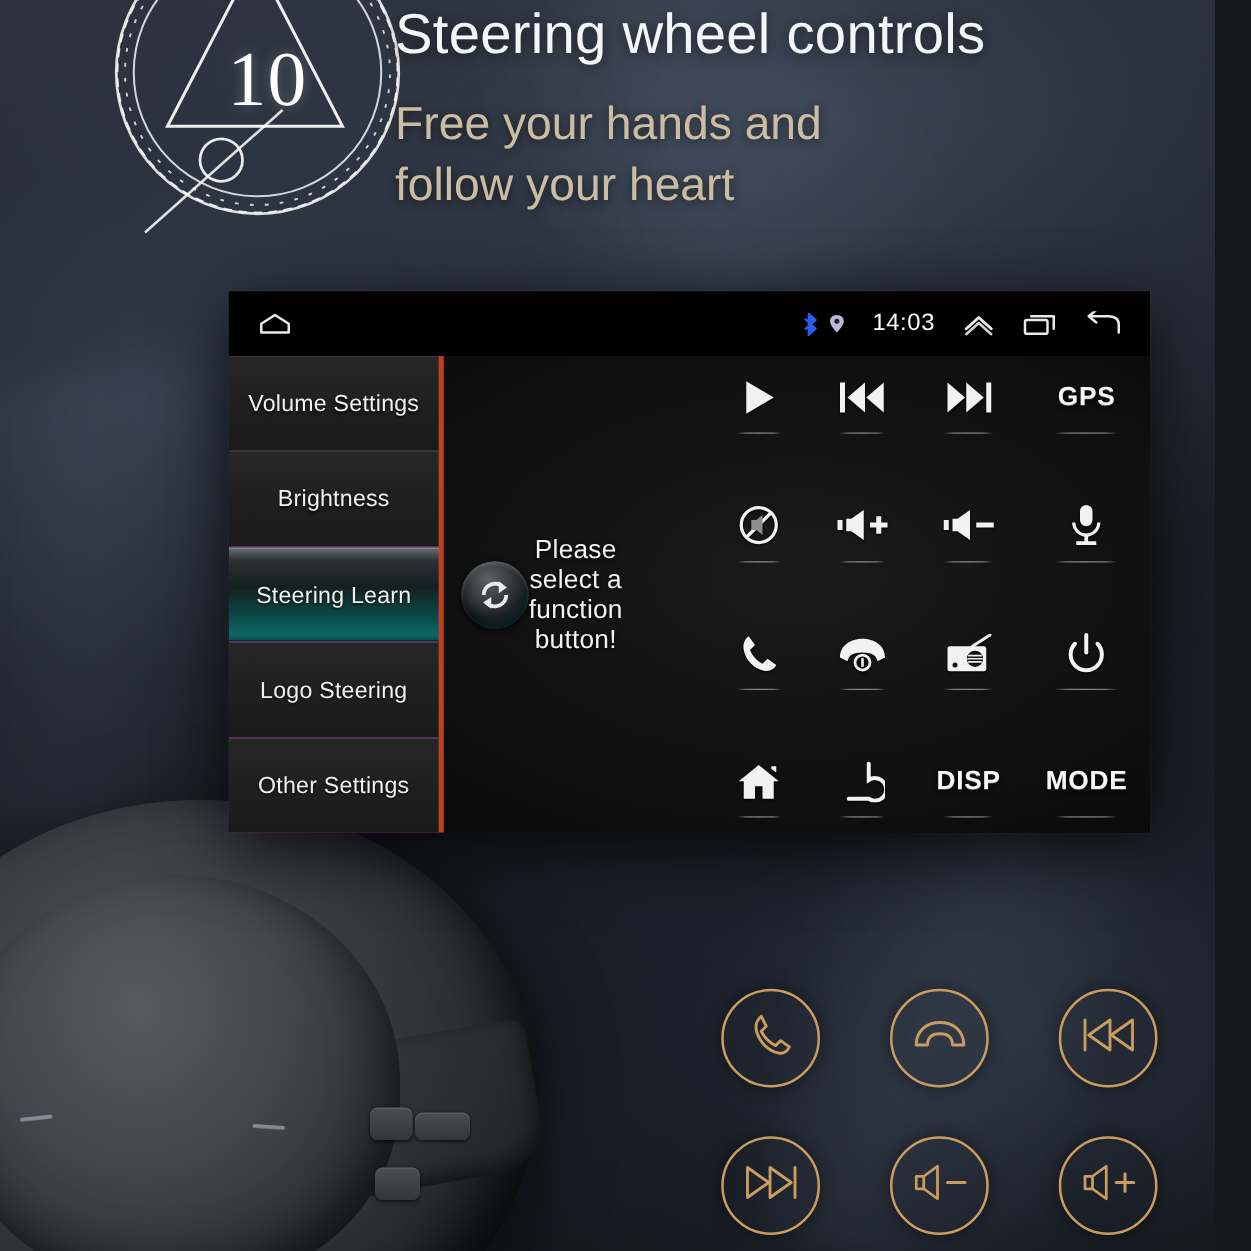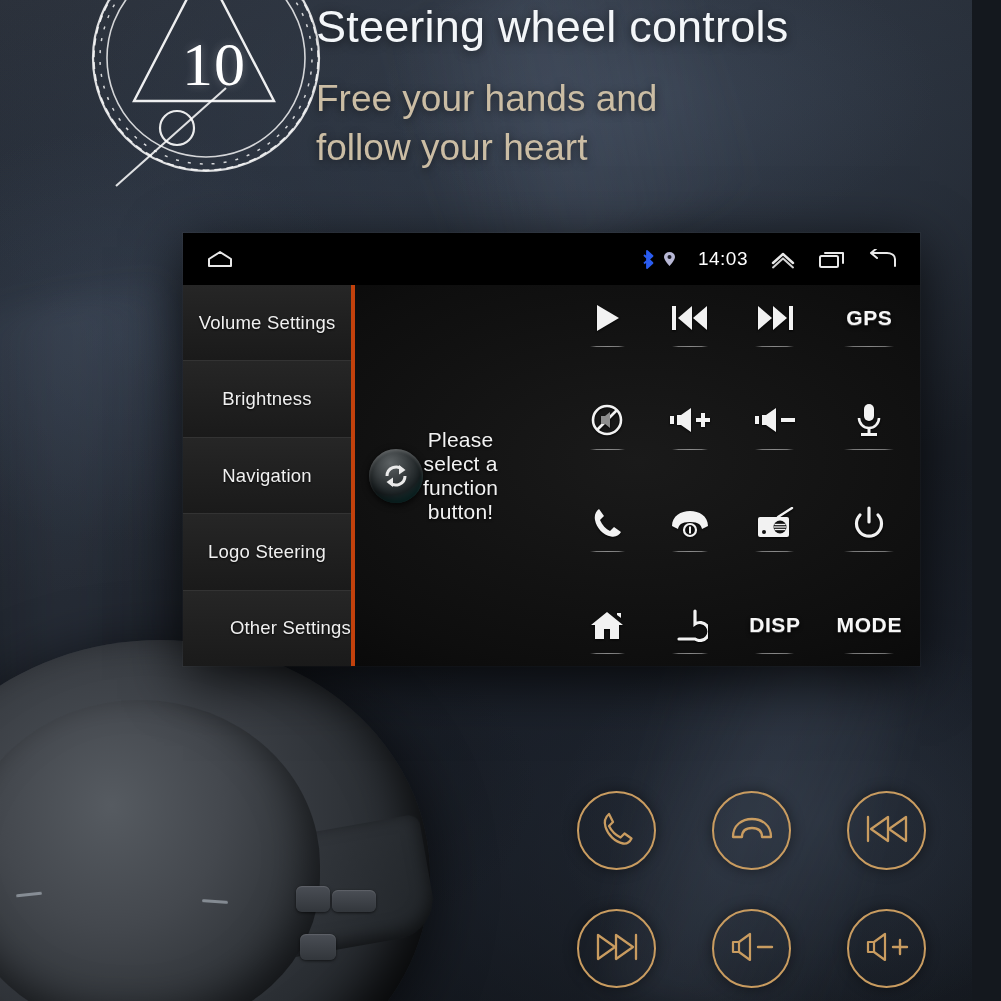--- a/index.html
+++ b/index.html
@@ -138,21 +138,21 @@
     display:flex; flex-direction:column;
   }
   .side-item {
     flex:1; display:flex; align-items:center; justify-content:center;
     color:#f0f0f0; font-size:18.5px; letter-spacing:0.2px;
     background: linear-gradient(180deg,#262626 0%, #202020 48%, #1a1a1a 100%);
     border-bottom:1px solid #333;
     position:relative;
     text-shadow:0 1px 2px rgba(0,0,0,0.8);
   }
-  .side-item:last-child { border-bottom:none;justify-content:flex-end; }
+  .side-item:last-child { border-bottom:none; }
   .side-item.active {
     background: linear-gradient(180deg,#6a7173 0%, #2b3132 14%, #14201f 42%, #0b4a49 74%, #0d6663 92%, #0a4e4d 100%);
     box-shadow: inset 0 1px 0 rgba(255,255,255,0.22), inset 0 -1px 0 rgba(0,0,0,0.4);
   }
 
   
   .main {
     flex:1; min-width:0; display:flex; flex-direction:row;
     background:
       radial-gradient(ellipse 520px 300px at 50% 46%, #1a1a1a 0%, #0e0e0e 70%, #070707 100%);
@@ -301,22 +301,22 @@
 
     <div class="device-body">
 
       <div class="sidebar">
         <div class="side-item">
           <span>Volume Settings</span>
         </div>
         <div class="side-item">
           <span>Brightness</span>
         </div>
-        <div class="side-item">
-          <span>Navigation</span>
+        <div class="side-item active">
+          <span>Steering Learn</span>
         </div>
         <div class="side-item">
           <span>Logo Steering</span>
         </div>
         <div class="side-item">
           <span>Other Settings</span>
         </div>
       </div>
 
       <div class="main">

